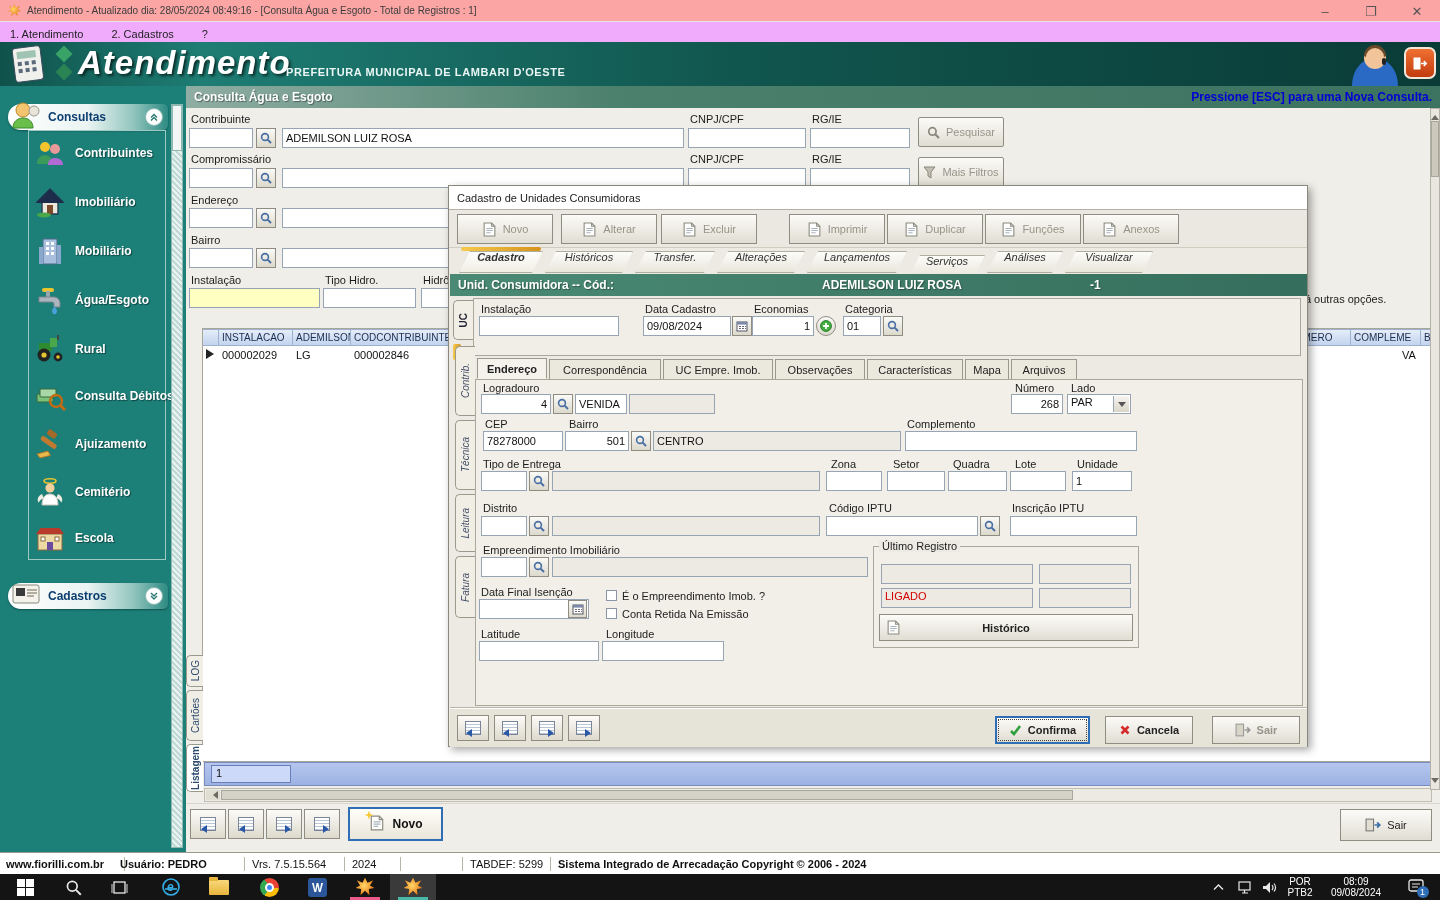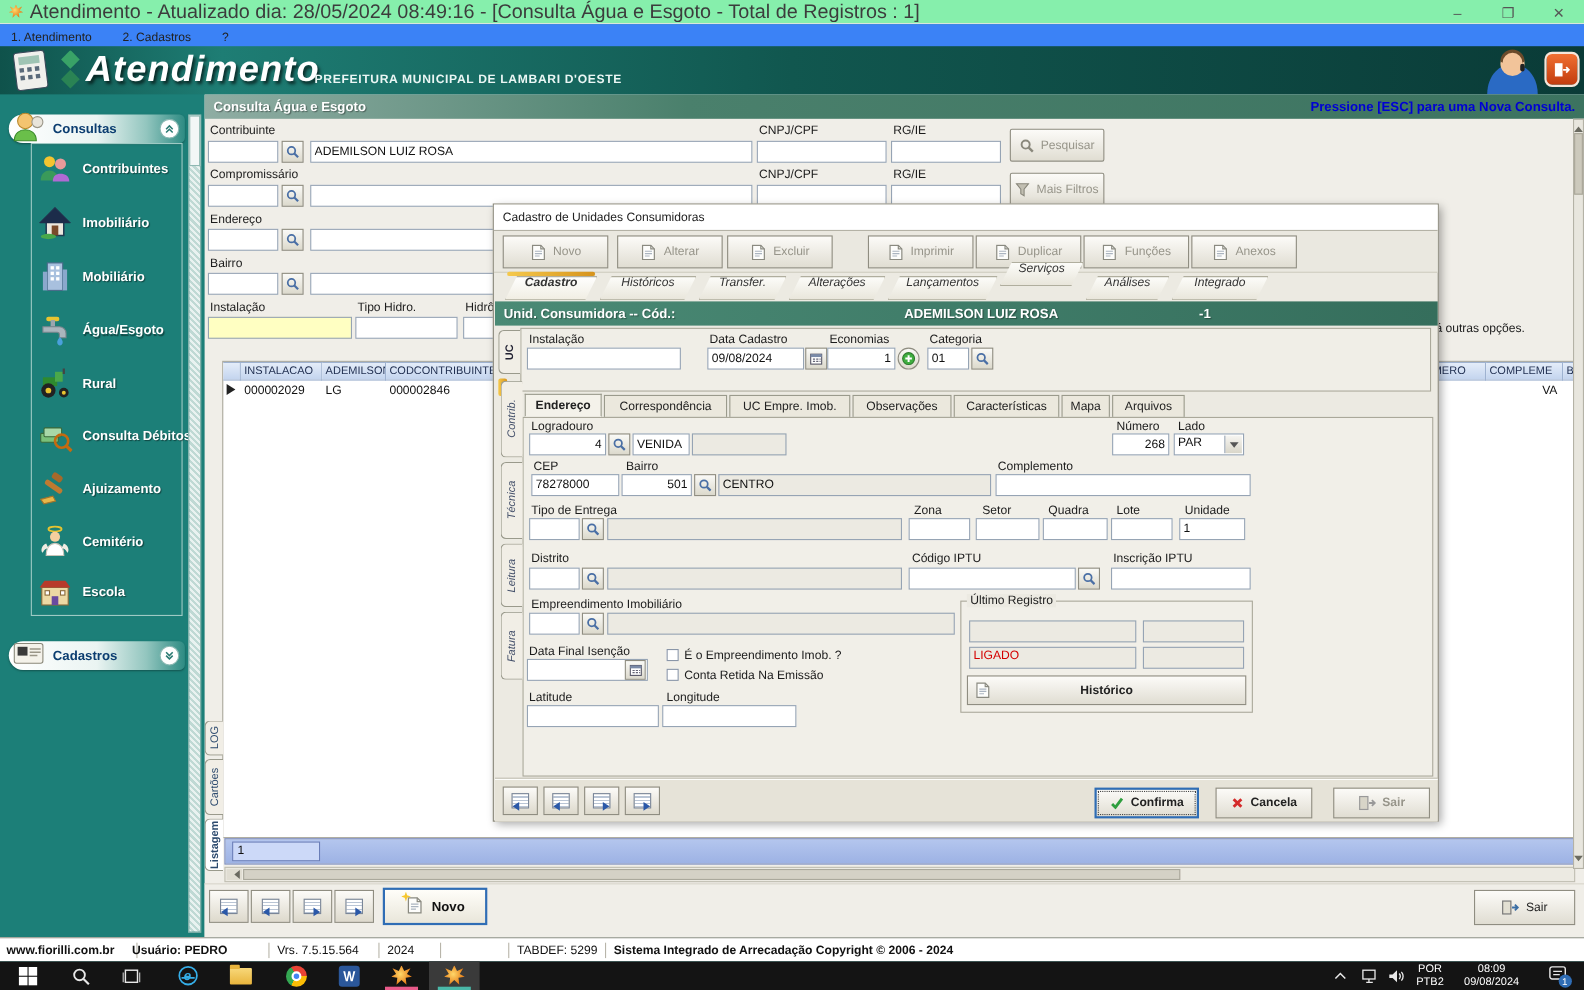--- a/index.html
+++ b/index.html
@@ -1,21 +1,21 @@
 <!DOCTYPE html>
 <html><head>
 <meta charset="utf-8">
 <style>
 *{margin:0;padding:0;box-sizing:border-box}
 html,body{width:1440px;height:900px}
 body{position:relative;font-family:"Liberation Sans",sans-serif;background:#1c7f78;overflow:hidden;font-size:11px}
 
-.titlebar{position:absolute;left:0;top:0;width:1440px;height:22px;background:#86efac;display:flex;align-items:center;font-size:18px;color:#3c3c3c;border-bottom:1px solid #e4e4e4}
+.titlebar{position:absolute;left:0;top:0;width:1440px;height:22px;background:#fca5a5;display:flex;align-items:center;font-size:10px;color:#3c3c3c;border-bottom:1px solid #e4e4e4}
 .wctrl{position:absolute;top:0;height:22px;width:46px;display:flex;align-items:center;justify-content:center;font-size:13px;color:#555}
-.menubar{position:absolute;left:0;top:22px;width:1440px;height:24px;background:#3b82f6;color:#222;display:flex;align-items:center;gap:28px;padding-left:10px;border-bottom:1px solid #dcdad0}
+.menubar{position:absolute;left:0;top:22px;width:1440px;height:24px;background:#f0abfc;color:#222;display:flex;align-items:center;gap:28px;padding-left:10px;border-bottom:1px solid #dcdad0}
 .menubar span{cursor:default}
 
 .banner{position:absolute;left:0;top:42px;width:1440px;height:44px;background:linear-gradient(90deg,#0f524b 0%,#1e7d74 14%,#11574f 50%,#0a3b37 100%)}
 .logo-text{position:absolute;left:78px;top:2px;font-size:33px;font-weight:bold;font-style:italic;color:#fff;text-shadow:2px 2px 3px rgba(0,0,0,.65);letter-spacing:1px}
 .org-text{position:absolute;left:286px;top:24px;font-size:11px;font-weight:bold;color:#eaf6f4;letter-spacing:.6px}
 .exitbtn{position:absolute;left:1404px;top:47px;width:32px;height:32px;background:linear-gradient(#f07032,#c23c0e);border:2px solid #f5e6da;border-radius:7px;display:flex;align-items:center;justify-content:center;cursor:pointer}
 
 .sidebar{position:absolute;left:0;top:86px;width:186px;height:766px;background:#1c7f78}
 .sec-bar{position:absolute;left:8px;width:160px;height:26px;background:linear-gradient(90deg,#ffffff 0%,#eaf4f2 50%,#93c6bf 78%,#2e8b83 100%);border-radius:13px 5px 5px 13px;display:flex;align-items:center;cursor:pointer;box-shadow:0 1px 2px rgba(0,0,0,.35)}
 .sec-bar .sec-lb{margin-left:40px;font-size:12px;font-weight:bold;color:#0b3d70}
@@ -539,28 +539,28 @@
     </div>
   <div class="ttab" style="left:186px;top:65px;width:80px">
       <span>Transfer.</span>
     </div>
   <div class="ttab" style="left:268px;top:65px;width:88px">
       <span>Alterações</span>
     </div>
   <div class="ttab" style="left:358px;top:65px;width:100px">
       <span>Lançamentos</span>
     </div>
-  <div class="ttab" style="left:460px;top:52px;width:76px">
+  <div class="ttab" style="left:460px;top:69px;width:76px">
       <span>Serviços</span>
     </div>
   <div class="ttab" style="left:538px;top:65px;width:76px">
       <span>Análises</span>
     </div>
   <div class="ttab" style="left:616px;top:65px;width:88px">
-      <span>Integrado</span>
+      <span>Visualizar</span>
     </div>
 
   <div class="ucbar">
     <span style="margin-left:8px">Unid. Consumidora -- Cód.:</span>
     <span style="position:absolute;left:372px">ADEMILSON LUIZ ROSA</span>
     <span style="position:absolute;left:640px">-1</span>
   </div>
 
   <div class="group" style="left:24px;top:112px;width:828px;height:58px;background:#f0eee7"></div>
   <div class="vtab" style="left:4px;top:114px;width:20px;height:40px;font-weight:bold">

